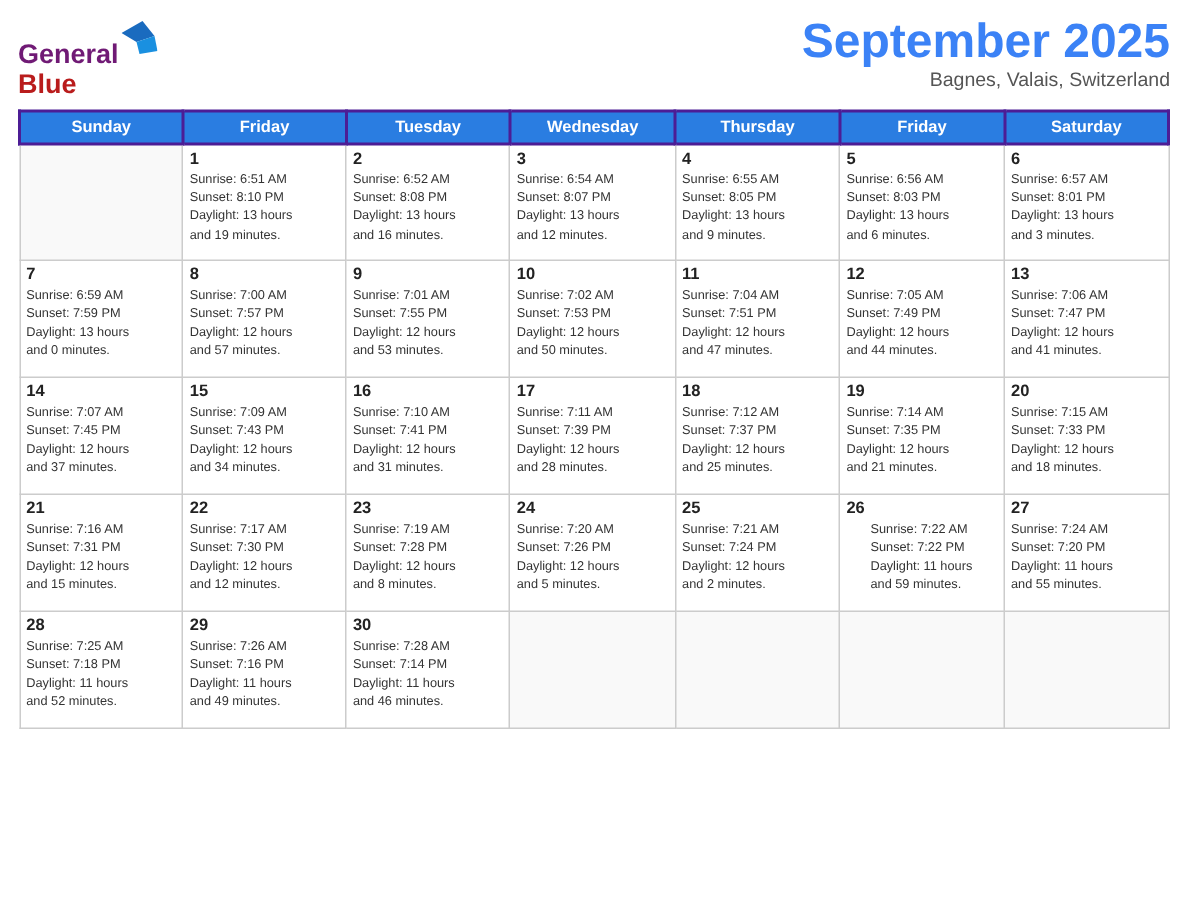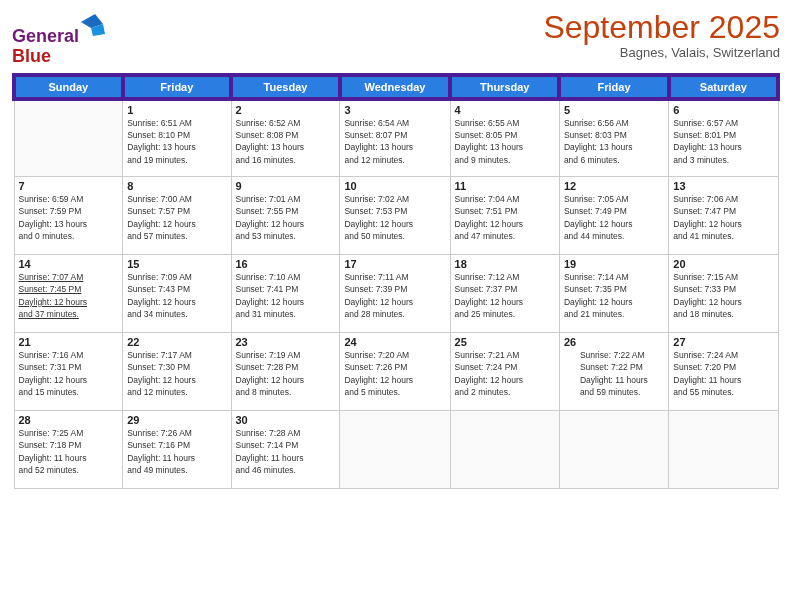--- a/index.html
+++ b/index.html
@@ -37,42 +37,42 @@
     .logo-icon {
       width: 24px;
       height: 28px;
       margin-left: 2px;
     }
     .title-block {
       text-align: right;
     }
     .month-title {
       font-size: 32px;
-      font-weight: normal;
-      color: #c2410c;
+      font-weight: bold;
+      color: #3b82f6;
       line-height: 1.1;
       text-align: right;
     }
     .location {
       font-size: 13px;
       color: #555;
     }
     .calendar {
       width: 100%;
       border-collapse: collapse;
       font-size: 9.5px;
     }
     .calendar thead th {
       background: #2a7de1;
       color: #fff;
       text-align: center;
       padding: 4px 2px;
       font-size: 11px;
       font-weight: bold;
-      border: 4px solid #4c1d95;
+      border: 2px solid #4c1d95;
     }
     .calendar tbody td {
       border: 1px solid #ccc;
       vertical-align: top;
       padding: 3px 4px;
       width: 113px;
       height: 78px;
     }
     .day-number {
       font-weight: bold;
@@ -219,21 +219,21 @@
             <span class="day-number">13</span>
             <div class="day-info" style="white-space: pre-line;">Sunrise: 7:06 AM
 Sunset: 7:47 PM
 Daylight: 12 hours
 and 41 minutes.</div>
           </td>
         </tr>
         <tr>
           <td>
             <span class="day-number">14</span>
-            <div class="day-info" style="white-space: pre-line; text-decoration: underline;">Sunrise: 7:07 AM
+            <div class="day-info" style="white-space: pre-line;">Sunrise: 7:07 AM
 Sunset: 7:45 PM
 Daylight: 12 hours
 and 37 minutes.</div>
           </td>
           <td>
             <span class="day-number">15</span>
             <div class="day-info" style="white-space: pre-line;">Sunrise: 7:09 AM
 Sunset: 7:43 PM
 Daylight: 12 hours
 and 34 minutes.</div>

